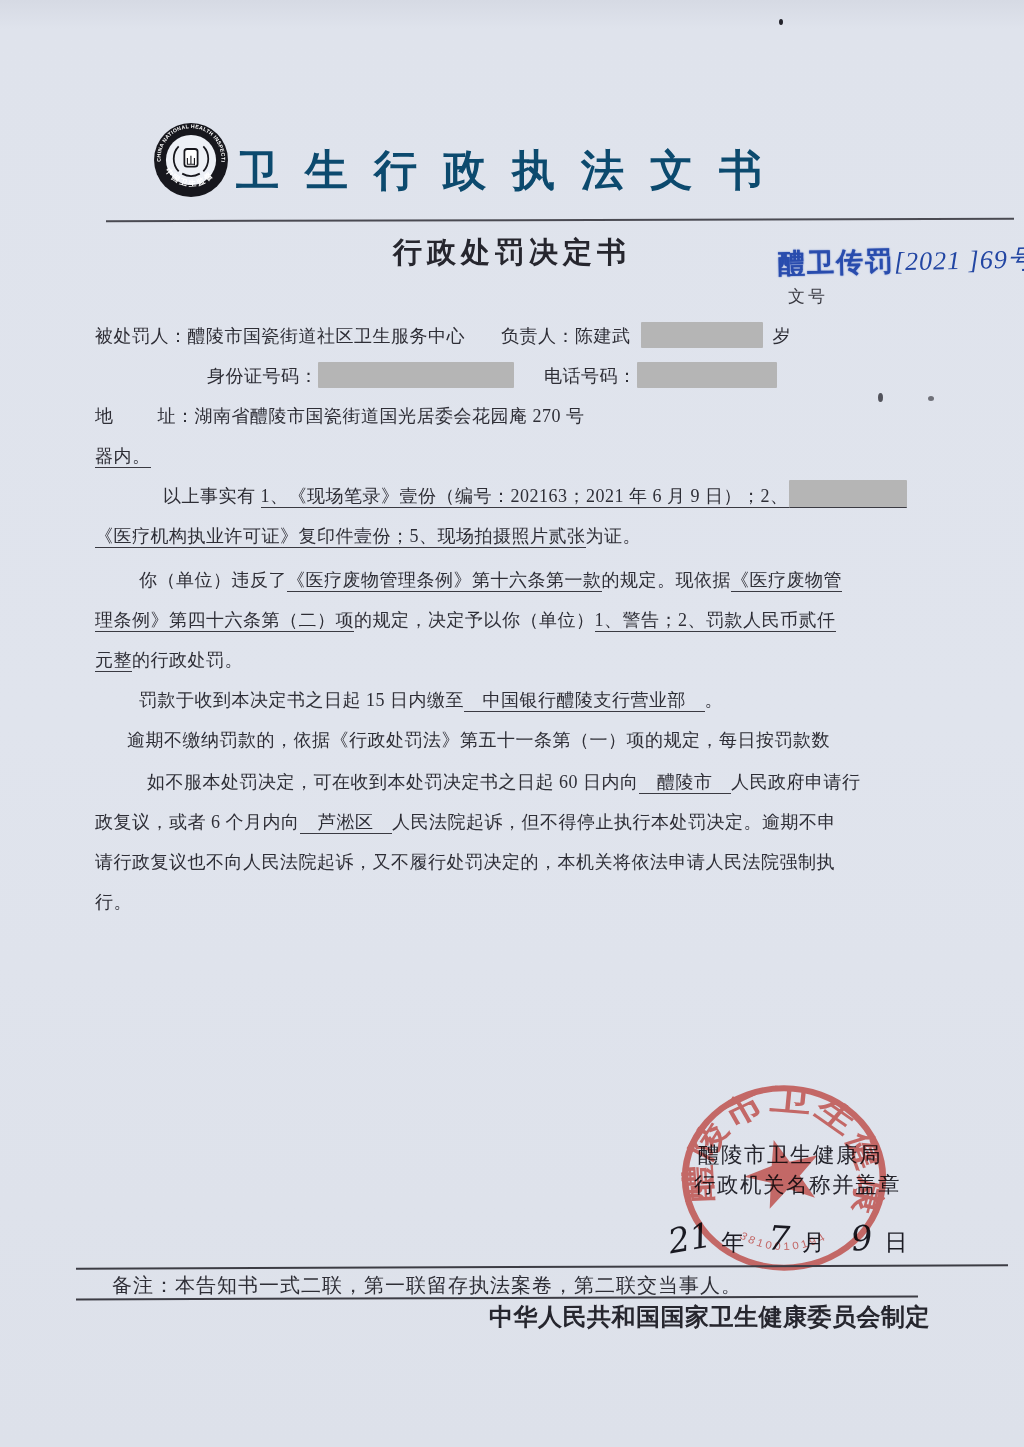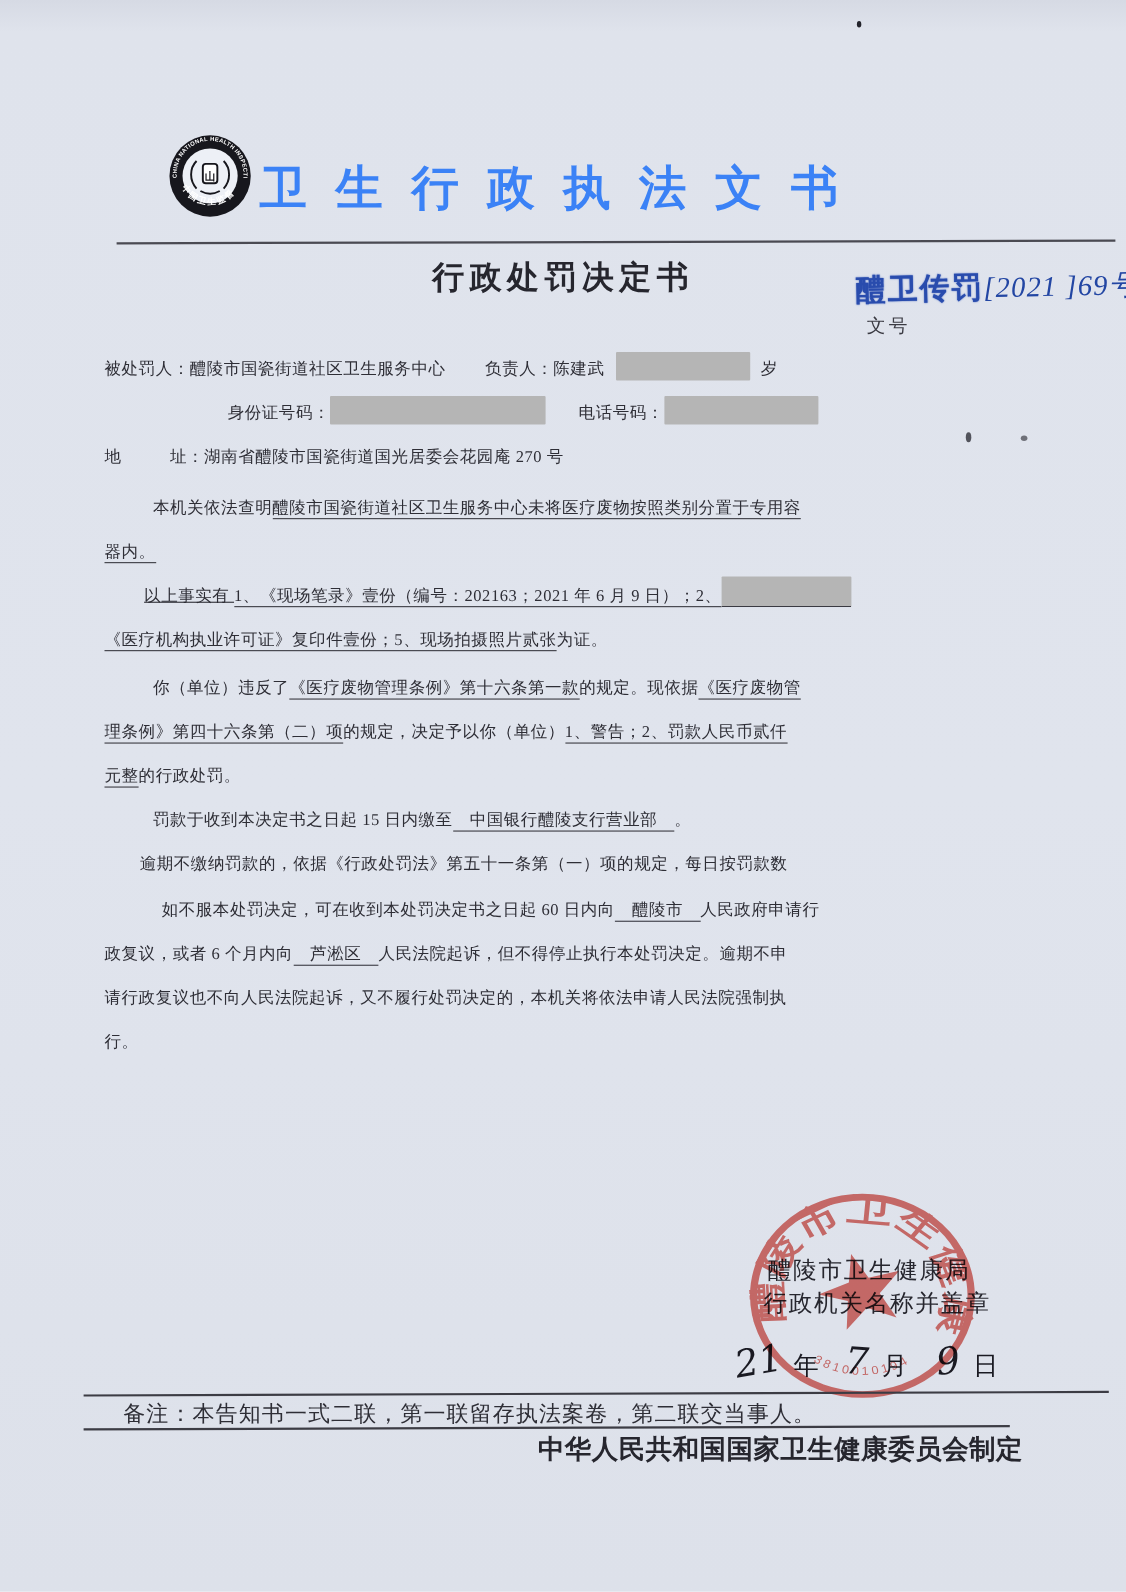--- a/index.html
+++ b/index.html
@@ -4,31 +4,31 @@
 <style>
   html,body{margin:0;padding:0;}
   body{
     width:1024px;height:1447px;position:relative;overflow:hidden;
     background:linear-gradient(180deg,#d6dae4 0%,#dfe3ec 2%,#e0e4ed 50%,#dde1ea 100%);
     font-family:"Liberation Serif","DejaVu Serif",serif;color:#2c2c34;
   }
   .abs{position:absolute;}
   
   #doc-title{left:0;right:0;top:142px;text-align:center;font-size:43px;font-weight:600;
-    letter-spacing:26px;color:#3b82f6;white-space:nowrap;}
+    letter-spacing:26px;color:#0c4a6e;white-space:nowrap;}
   #header-rule{left:106px;top:219px;width:908px;height:2px;background:#4a4a52;transform:rotate(-0.15deg);}
   #doc-subtitle{left:0;right:0;top:233px;text-align:center;font-size:29px;font-weight:700;
     letter-spacing:5px;color:#26262e;}
   #doc-no{left:778px;top:243px;white-space:nowrap;transform:rotate(-1.2deg);mix-blend-mode:multiply;}
   #doc-no .stamp{font-size:27px;font-weight:700;color:#2e55bb;text-shadow:0 0 1.5px #3c63c9;letter-spacing:2px;}
   #doc-no .hand{font-size:26px;font-style:italic;color:#274eb0;letter-spacing:1px;}
   #doc-no-label{left:788px;top:285px;font-size:17px;color:#3a3a42;letter-spacing:3px;}
   
   #body-lines{left:95px;top:316px;width:852px;}
-  .line{height:40px;line-height:40px;white-space:nowrap;font-size:15px;letter-spacing:0.5px;color:#2e2e36;}
+  .line{height:40px;line-height:40px;white-space:nowrap;font-size:18px;letter-spacing:0.5px;color:#2e2e36;}
   .line .u{border-bottom:1.6px solid #3a3a42;padding-bottom:1px;}
   .red{display:inline-block;background:#b5b5b5;height:26px;vertical-align:-6px;border-radius:1px;}
   
   .org-line{font-size:21.5px;letter-spacing:1.5px;color:#26262e;white-space:nowrap;}
   #seal-svg{left:676px;top:1080px;mix-blend-mode:multiply;opacity:0.92;}
   #date-line{left:668px;top:1218px;white-space:nowrap;color:#1d1d25;mix-blend-mode:multiply;}
   #date-line .hw{font-family:"DejaVu Serif",serif;font-style:italic;font-size:34px;display:inline-block;}
   #date-line .pr{font-size:23px;display:inline-block;}
   
   .footer-rule{background:#3c3c44;height:2px;}
@@ -66,23 +66,22 @@
 
 <div id="doc-no" class="abs">
   <span class="stamp">醴卫传罚</span><span class="hand">[2021 ]69号</span>
 </div>
 <div id="doc-no-label" class="abs">文号</div>
 
 <div id="body-lines" class="abs">
     <div class="line"><span>被处罚人：</span><span>醴陵市国瓷街道社区卫生服务中心</span><span style="margin-left: 36px;">负责人：</span><span>陈建武</span><span class="red" style="width: 122px; margin-left: 10px;"></span><span style="margin-left: 10px;">岁</span></div>
     <div class="line"><span style="margin-left: 112px;">身份证号码：</span><span class="red" style="width: 196px;"></span><span style="margin-left: 30px;">电话号码：</span><span class="red" style="width: 140px;"></span></div>
     <div class="line"><span>地</span><span style="margin-left: 44px;">址：</span><span>湖南省醴陵市国瓷街道国光居委会花园庵 270 号</span></div>
-    <div class="line" style="margin-top: 6px;"><span style="margin-left: 44px;">本机关依法查明</span><span class="u">醴陵市国瓷街道社区卫生服务中心未将医疗废物按照类别分置于专用容</span></div>
     <div class="line"><span class="u">器内。</span></div>
-    <div class="line"><span style="margin-left: 36px; text-decoration: underline;">以上事实有 </span><span class="u">1、《现场笔录》壹份（编号：202163；2021 年 6 月 9 日）；2、</span><span class="red u" style="width: 118px;"></span></div>
+    <div class="line"><span style="margin-left: 68px;">以上事实有 </span><span class="u">1、《现场笔录》壹份（编号：202163；2021 年 6 月 9 日）；2、</span><span class="red u" style="width: 118px;"></span></div>
     <div class="line"><span class="u">《医疗机构执业许可证》复印件壹份；5、现场拍摄照片贰张</span><span>为证。</span></div>
     <div class="line" style="margin-top: 4px;"><span style="margin-left: 44px;">你（单位）违反了</span><span class="u">《医疗废物管理条例》第十六条第一款</span><span>的规定。现依据</span><span class="u">《医疗废物管</span></div>
     <div class="line"><span class="u">理条例》第四十六条第（二）项</span><span>的规定，决定予以你（单位）</span><span class="u">1、警告；2、罚款人民币贰仟</span></div>
     <div class="line"><span class="u">元整</span><span>的行政处罚。</span></div>
     <div class="line"><span style="margin-left: 44px;">罚款于收到本决定书之日起 15 日内缴至</span><span class="u">　中国银行醴陵支行营业部　</span><span>。</span></div>
     <div class="line"><span style="margin-left: 32px;">逾期不缴纳罚款的，依据《行政处罚法》第五十一条第（一）项的规定，每日按罚款数</span></div>
     <div class="line" style="margin-top: 2px;"><span style="margin-left: 52px;">如不服本处罚决定，可在收到本处罚决定书之日起 60 日内向</span><span class="u">　醴陵市　</span><span>人民政府申请行</span></div>
     <div class="line"><span>政复议，或者 6 个月内向</span><span class="u">　芦淞区　</span><span>人民法院起诉，但不得停止执行本处罚决定。逾期不申</span></div>
     <div class="line"><span>请行政复议也不向人民法院起诉，又不履行处罚决定的，本机关将依法申请人民法院强制执</span></div>
     <div class="line"><span>行。</span></div>

